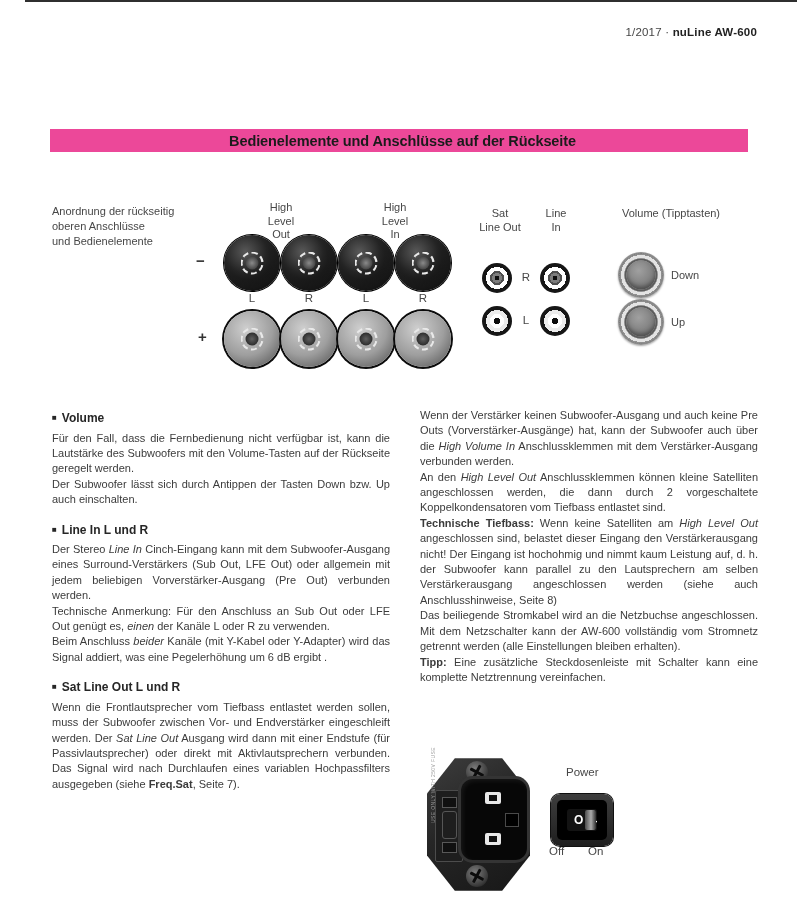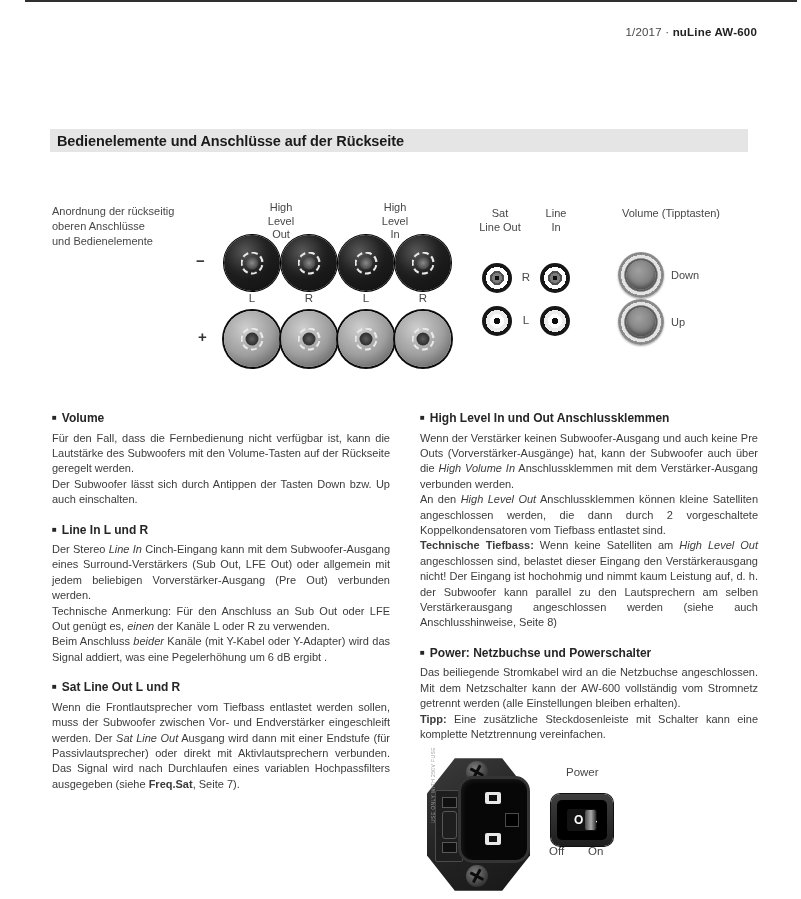--- a/index.html
+++ b/index.html
@@ -11,21 +11,21 @@
   .abs{position:absolute;}
 
   
   .top-rule{left:25px;top:0;width:772px;height:2px;background:#2f2f2f;}
 
   
   .doc-header{top:26px;right:44px;font-size:11.5px;color:#454545;letter-spacing:.2px;}
   .doc-header .prod{font-weight:bold;color:#222;}
 
   
-  .title-bar{left:50px;top:129px;width:698px;height:23px;background:#e5e5e5;display:flex;align-items:center;}
+  .title-bar{left:50px;top:129px;width:698px;height:23px;background:#ec4899;display:flex;align-items:center;justify-content:center;}
   .title-bar .t{font-weight:bold;font-size:14.5px;color:#1b1b1b;padding-left:7px;letter-spacing:-0.1px;}
 
   
   .dlabel{font-size:11px;color:#474747;line-height:13.5px;text-align:center;}
   .dlabel span{display:block;}
   .caption{left:52px;top:204px;text-align:left;font-size:11px;line-height:15px;color:#474747;}
   .sign{font-size:15px;color:#333;font-weight:bold;}
 
   
   .bpost{width:56px;height:56px;border-radius:50%;}
@@ -188,27 +188,25 @@
     <p><span>Beim Anschluss </span><i>beider</i><span> Kanäle (mit Y-Kabel oder Y-Adapter) wird das Signal addiert, was eine Pegelerhöhung um 6 dB ergibt .</span></p>
   </div>
   <div class="sec">
     <h3><span class="bull">■</span><span>Sat Line Out L und R</span></h3>
     <p><span>Wenn die Frontlautsprecher vom Tiefbass entlastet werden sollen, muss der Subwoofer zwischen Vor- und Endverstärker eingeschleift werden. Der </span><i>Sat Line Out</i><span> Ausgang wird dann mit einer Endstufe (für Passivlautsprecher) oder direkt mit Aktivlautsprechern verbunden. Das Signal wird nach Durchlaufen eines variablen Hochpassfilters ausgegeben (siehe </span><b>Freq.Sat</b><span>, Seite 7).</span></p>
   </div>
 </div>
 
 <div class="abs col col-right">
   <div class="sec">
-    <h3><span class="bull">■</span><span>High Level In und Out Anschlussklemmen</span></h3>
     <p><span>Wenn der Verstärker keinen Subwoofer-Ausgang und auch keine Pre Outs (Vorverstärker-Ausgänge) hat, kann der Subwoofer auch über die </span><i>High Volume In</i><span> Anschlussklemmen mit dem Verstärker-Ausgang verbunden werden.</span></p>
     <p><span>An den </span><i>High Level Out</i><span> Anschlussklemmen können kleine Satelliten angeschlossen werden, die dann durch 2 vorgeschaltete Koppelkondensatoren vom Tiefbass entlastet sind.</span></p>
     <p><b>Technische Tiefbass:</b><span> Wenn keine Satelliten am </span><i>High Level Out</i><span> angeschlossen sind, belastet dieser Eingang den Verstärkerausgang nicht! Der Eingang ist hochohmig und nimmt kaum Leistung auf, d. h. der Subwoofer kann parallel zu den Lautsprechern am selben Verstärkerausgang angeschlossen werden (siehe auch Anschlusshinweise, Seite 8)</span></p>
   </div>
   <div class="sec">
-    <h3><span class="bull">■</span><span>Power: Netzbuchse und Powerschalter</span></h3>
     <p><span>Das beiliegende Stromkabel wird an die Netzbuchse angeschlossen. Mit dem Netzschalter kann der AW-600 vollständig vom Stromnetz getrennt werden (alle Einstellungen bleiben erhalten).</span></p>
     <p><b>Tipp:</b><span> Eine zusätzliche Steckdosenleiste mit Schalter kann eine komplette Netztrennung vereinfachen.</span></p>
   </div>
 </div>
 
 <div class="abs socket">
   <div class="plate"></div>
   <div class="screw" style="left:39px;top:4px;"></div>
   <div class="screw" style="left:39px;top:108px;"></div>
   <div class="fuse-door">

